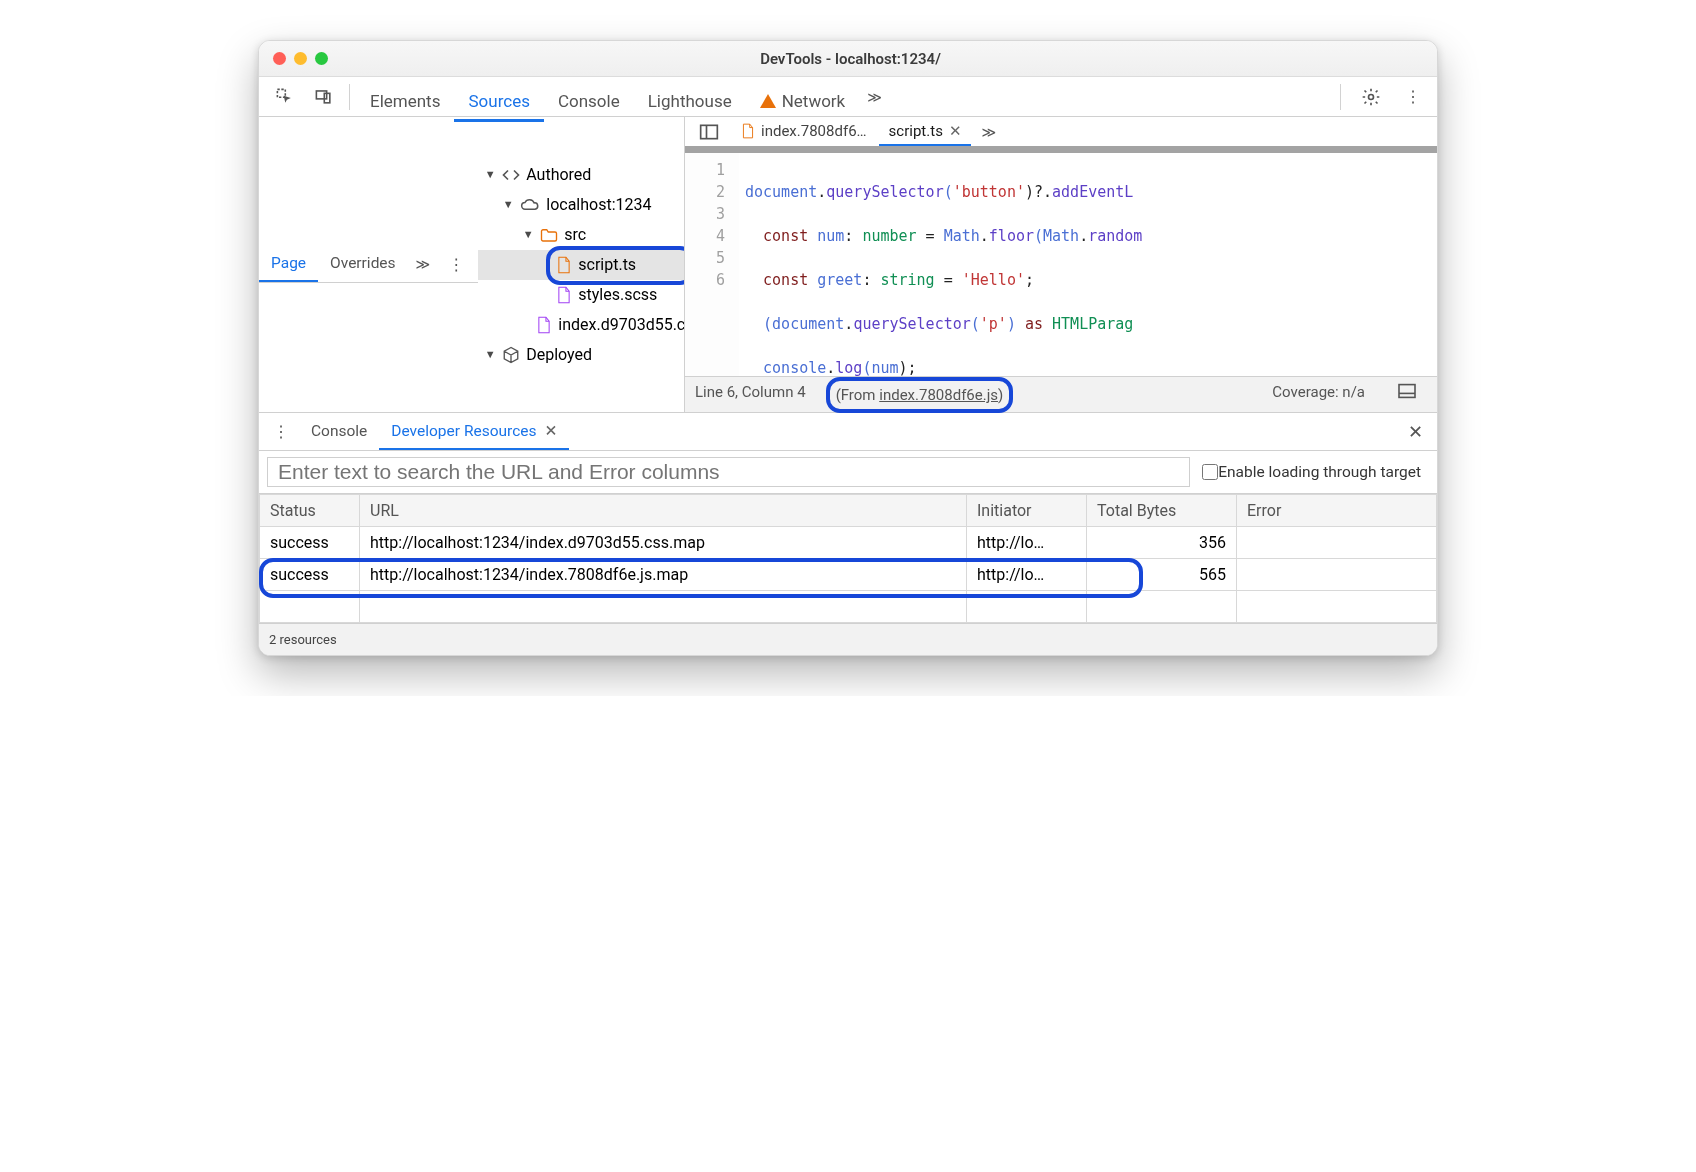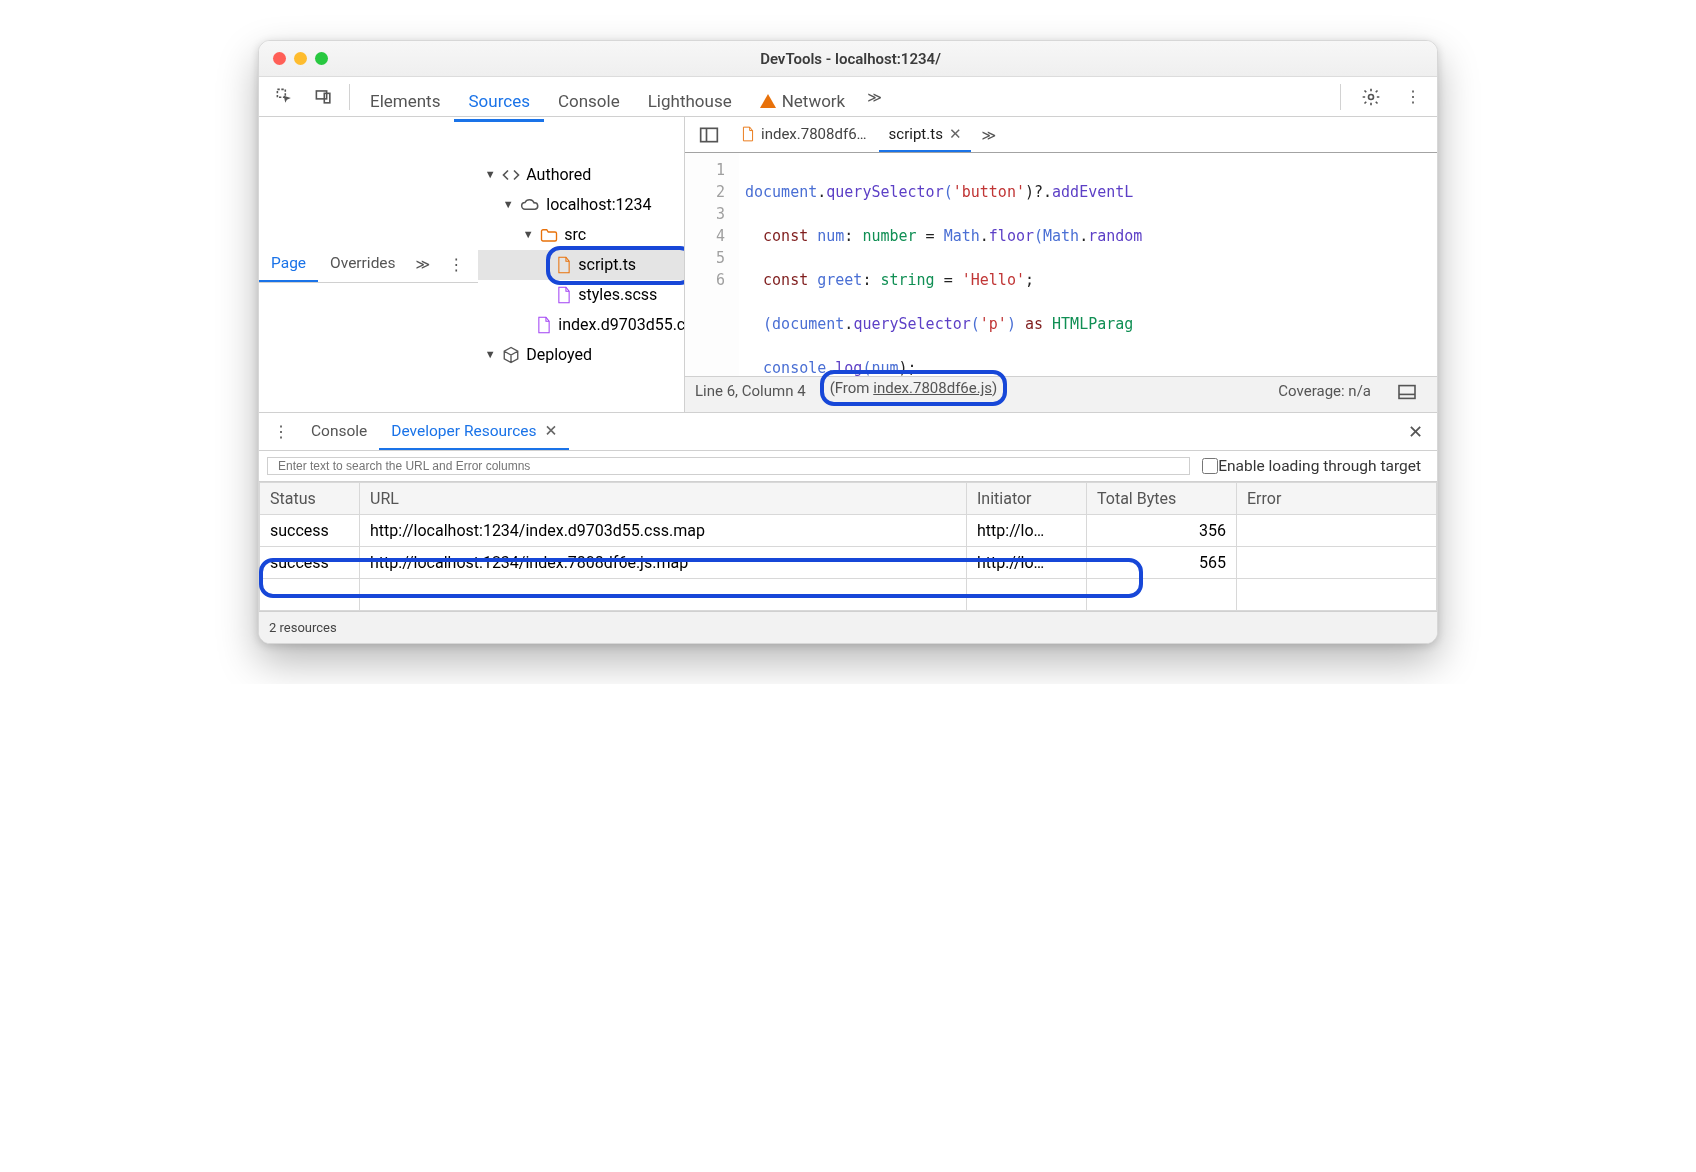--- a/index.html
+++ b/index.html
@@ -24,32 +24,32 @@
   .pane-tabs { display:flex; align-items:center; height:36px; border-bottom:1px solid #d0d0d0; padding-right:4px; }
   .pane-tab { padding:0 12px; height:100%; display:flex; align-items:center; font-size:15.5px; color:#555; cursor:pointer; border-bottom:2.5px solid transparent; }
   .pane-tab.active { color:#1a73e8; border-bottom-color:#1a73e8; }
   .tree { flex:1; overflow:auto; padding:6px 0; font-size:16px; line-height:30px; user-select:none; }
   .tree-row { display:flex; align-items:center; gap:6px; padding:0 4px; height:30px; cursor:pointer; }
   .tree-row.selected { background:#e4e4e4; }
   .tri { font-size:11px; color:#4b4b4b; display:inline-block; width:12px; text-align:center; }
   .file-icon { display:inline-flex; }
   .highlight-circle { position:absolute; border:4px solid #1747d8; border-radius:14px; pointer-events:none; }
   .right-pane { flex:1; display:flex; flex-direction:column; }
-  .editor-tabs { height:36px; display:flex; align-items:center; border-bottom:1px solid #a3a3a3; gap:2px; padding-left:4px; }
+  .editor-tabs { height:36px; display:flex; align-items:center; border-bottom:7px solid #a3a3a3; gap:2px; padding-left:4px; }
   .etab { display:flex; align-items:center; gap:6px; padding:0 10px; height:100%; font-size:15px; color:#444; cursor:pointer; border-bottom:2.5px solid transparent; }
   .etab.active { border-bottom-color:#1a73e8; color:#1a1a1a; }
   .editor { flex:1; display:flex; font-family:Menlo,Consolas,monospace; font-size:15px; line-height:22px; overflow:hidden; }
   .gutter { width:54px; text-align:right; color:#a0a0a0; padding:6px 14px 6px 0; background:#fdfdfd; }
   .code { padding:6px 0 6px 6px; white-space:pre; color:#222; }
   .tok-kw{color:#7f1d1d;} .tok-fn{color:#5c3fc6;} .tok-ty{color:#108f54;} .tok-str{color:#c03535;} .tok-par{color:#4a6fd4;} .tok-prop{color:#4a6fd4;}
-  .status-bar { height:36px; display:flex; align-items:flex-end; gap:16px; padding:12px 10px; background:#f2f2f2; border-top:1px solid #d0d0d0; font-size:15px; color:#555; position:relative; }
+  .status-bar { height:36px; display:flex; align-items:flex-start; gap:22px; padding:6px 10px; background:#f2f2f2; border-top:1px solid #d0d0d0; font-size:15px; color:#555; position:relative; }
   .drawer-tabs { display:flex; align-items:center; height:38px; border-bottom:1px solid #d0d0d0; padding:0 4px; }
   .drawer-body { }
   .search-row { display:flex; align-items:center; padding:6px 8px; gap:12px; border-bottom:1px solid #d0d0d0; }
-  .search-row input[type=text]{ flex:1; height:18px; border:1px solid #cfcfcf; padding:0 10px; font-size:12px; color:#333; }
+  .search-row input[type=text]{ flex:1; height:30px; border:1px solid #cfcfcf; padding:0 10px; font-size:21px; color:#333; }
   .checkbox-label{ display:flex; align-items:center; font-size:15.5px; color:#363636; padding-right:8px;}
   table.res { width:100%; border-collapse:collapse; font-size:16px; }
   table.res th, table.res td { text-align:left; border:1px solid #d8d8d8; padding:4px 10px; height:32px; }
   table.res th { background:#f5f5f5; font-weight:400; color:#555; }
   .status-footer { height:32px; background:#f2f2f2; border-top:1px solid #d0d0d0; padding:0 10px; display:flex; align-items:center; font-size:13px; color:#444;}
   .row-highlight { position:absolute; border:4px solid #1747d8; border-radius:14px; pointer-events:none; }
   .kmenu { cursor:pointer; color:#555; padding:0 10px; }
   .svg-file-orange{stroke:#e8710a;fill:none;stroke-width:1.6;}
   .svg-file-purple{stroke:#a142f4;fill:none;stroke-width:1.6;}
 </style>

